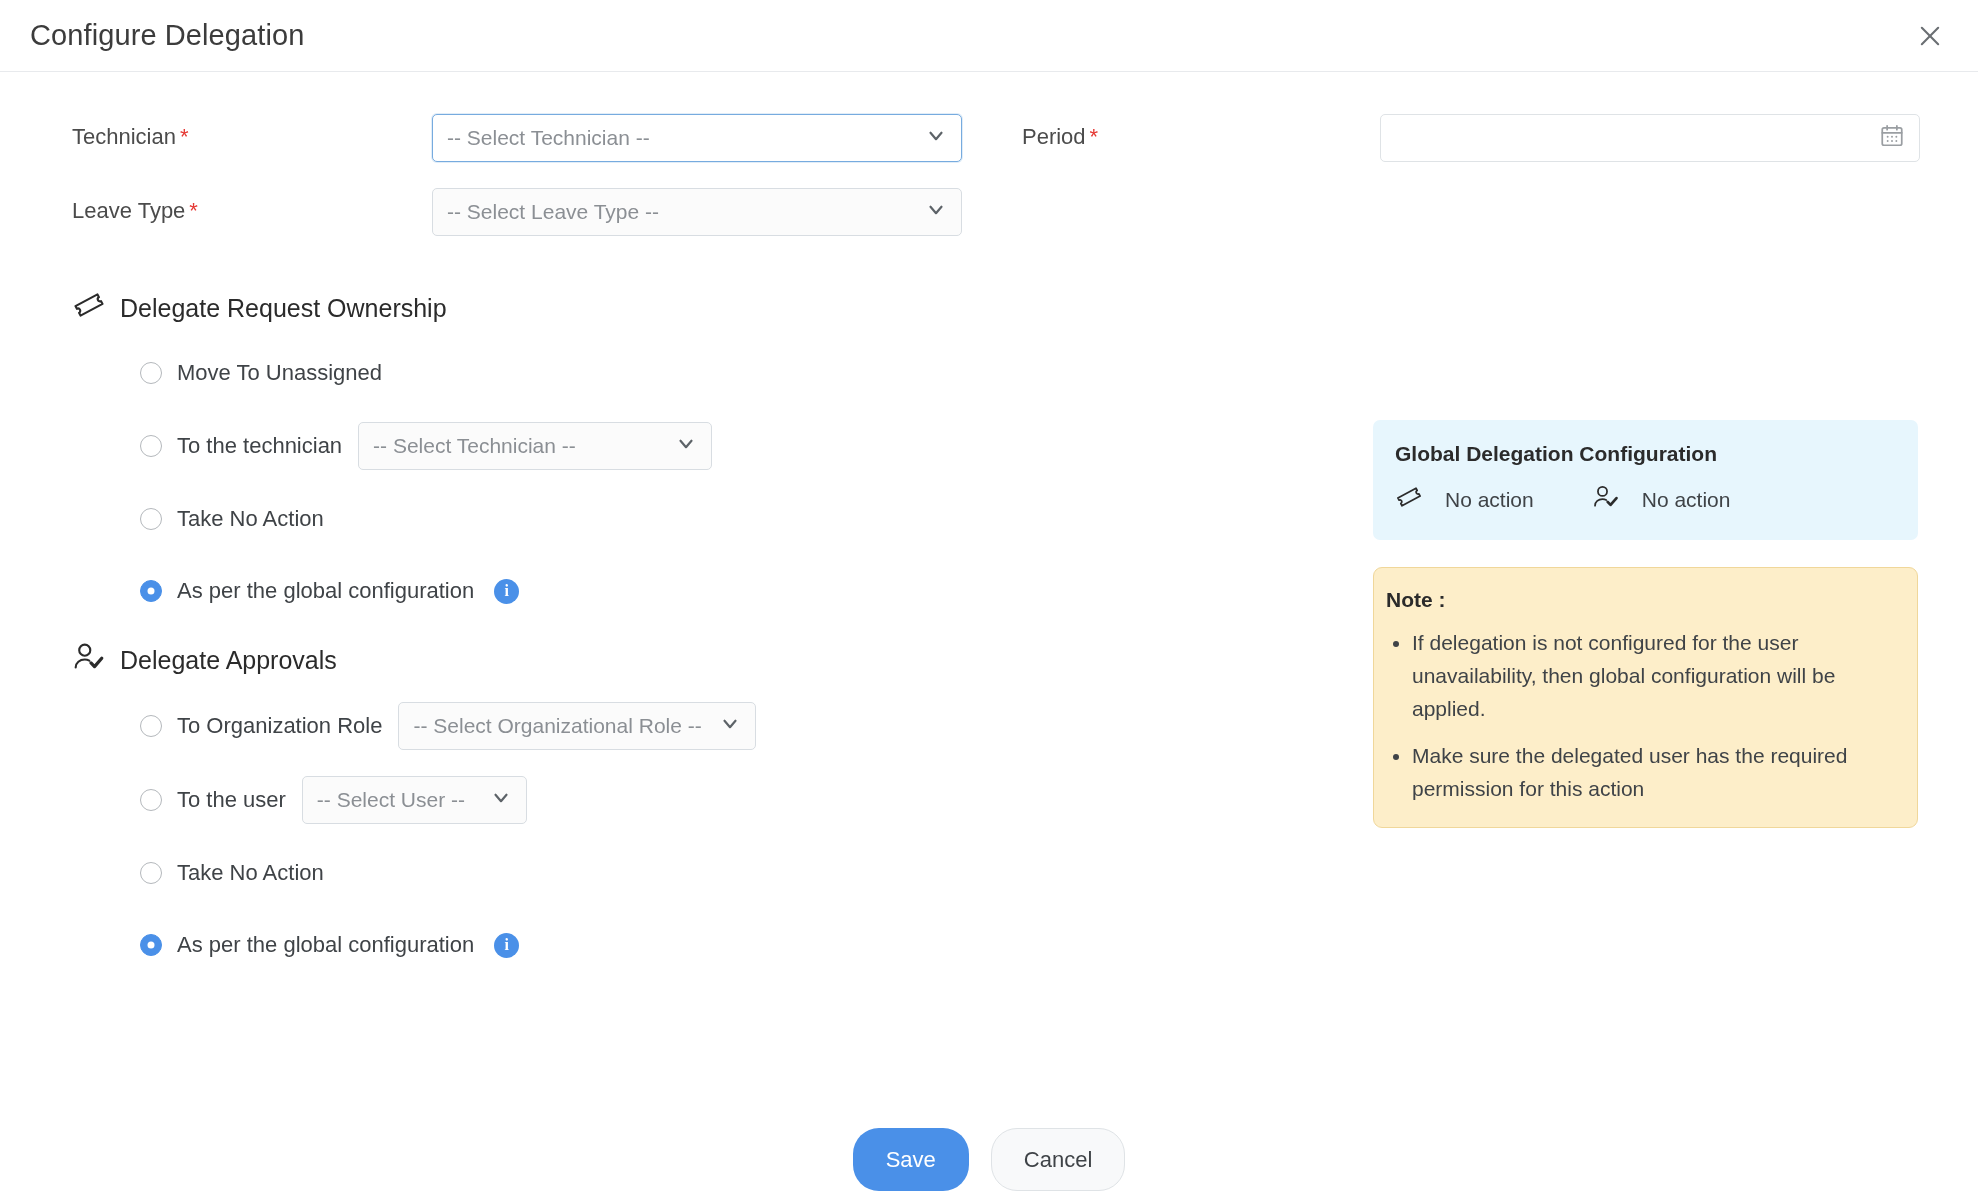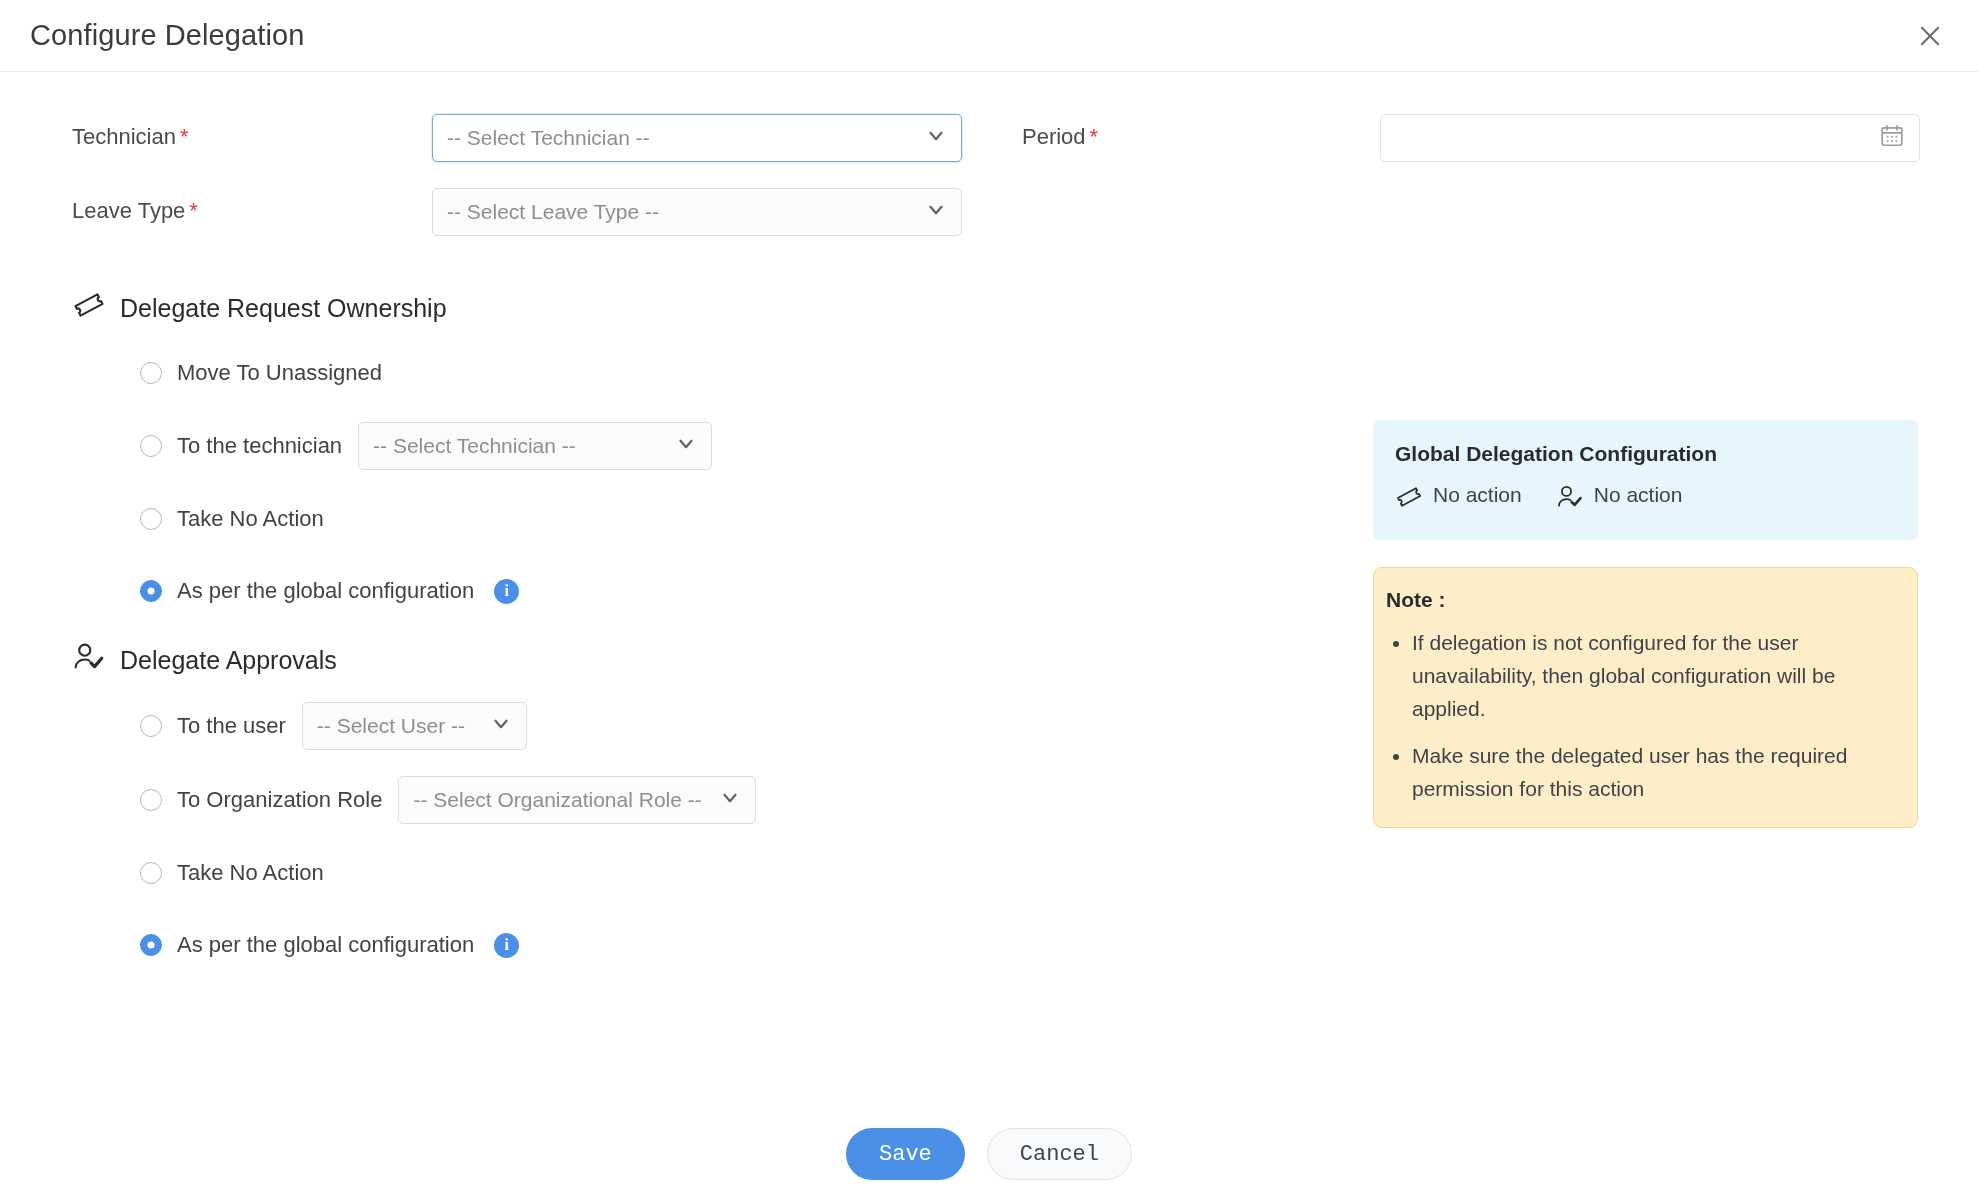--- a/index.html
+++ b/index.html
@@ -208,22 +208,22 @@
     padding: 22px 22px 24px 22px;
   }
   .global-title {
     font-size: 21px;
     font-weight: bold;
     color: #2b2b2b;
     margin-bottom: 17px;
   }
   .global-values {
     display: flex;
-    align-items: flex-start;
-    gap: 10px;
+    align-items: center;
+    gap: 22px;
     font-size: 21px;
     color: #3f4347;
   }
   .global-values .gap { width: 14px; }
 
   .note-panel {
     margin-top: 27px;
     background: #fdeec9;
     border: 1px solid #f0d79a;
     border-radius: 9px;
@@ -250,31 +250,30 @@
   
   .footer {
     position: absolute;
     left: 0; right: 0;
     top: 1056px;
     display: flex;
     justify-content: center;
     gap: 22px;
   }
   .btn {
-    height: 52px;
+    height: 63px;
     border-radius: 26px;
     font-size: 22px;
     display: flex;
     align-items: center;
     justify-content: center;
     cursor: pointer;
     border: 1px solid transparent;
     padding: 0 32px;
     min-width: 110px;
-    font-family: Liberation Mono, monospace;
   }
   .btn-save {
     background: #4a90e8;
     color: #fff;
   }
   .btn-cancel {
     background: #f8f9fa;
     border: 1px solid #dfe3e6;
     color: #3f4347;
   }
@@ -408,36 +407,36 @@
           <circle cx="9" cy="7.2" r="3.9"></circle>
           <path d="M2.6 19.4c0-3.3 2.9-5.6 6.4-5.6 1.2 0 2.3.3 3.2.8"></path>
           <polyline points="13.4 16.2 15.9 18.8 21 12.9" stroke-width="2.3"></polyline>
         </svg>
       </span>
       <span>Delegate Approvals</span>
     </div>
 
     <div class="radio-row">
       <span class="radio"></span>
-      <span class="radio-label">To the user</span>
-      <div class="select-box inline-select" style="width:225px;">
-        <span>-- Select User --</span>
+      <span class="radio-label">To Organization Role</span>
+      <div class="select-box inline-select" style="width:358px;">
+        <span>-- Select Organizational Role --</span>
         <span class="chev">
           <svg width="22" height="22" viewBox="0 0 24 24" fill="none" stroke="#5d6368" stroke-width="2.4" stroke-linecap="round" stroke-linejoin="round">
               <polyline points="6 9 12 16 18 9"></polyline>
             </svg>
         </span>
       </div>
     </div>
 
     <div class="radio-row">
       <span class="radio"></span>
-      <span class="radio-label">To Organization Role</span>
-      <div class="select-box inline-select" style="width:358px;">
-        <span>-- Select Organizational Role --</span>
+      <span class="radio-label">To the user</span>
+      <div class="select-box inline-select" style="width:225px;">
+        <span>-- Select User --</span>
         <span class="chev">
           <svg width="22" height="22" viewBox="0 0 24 24" fill="none" stroke="#5d6368" stroke-width="2.4" stroke-linecap="round" stroke-linejoin="round">
               <polyline points="6 9 12 16 18 9"></polyline>
             </svg>
         </span>
       </div>
     </div>
 
     <div class="radio-row">
       <span class="radio"></span>

